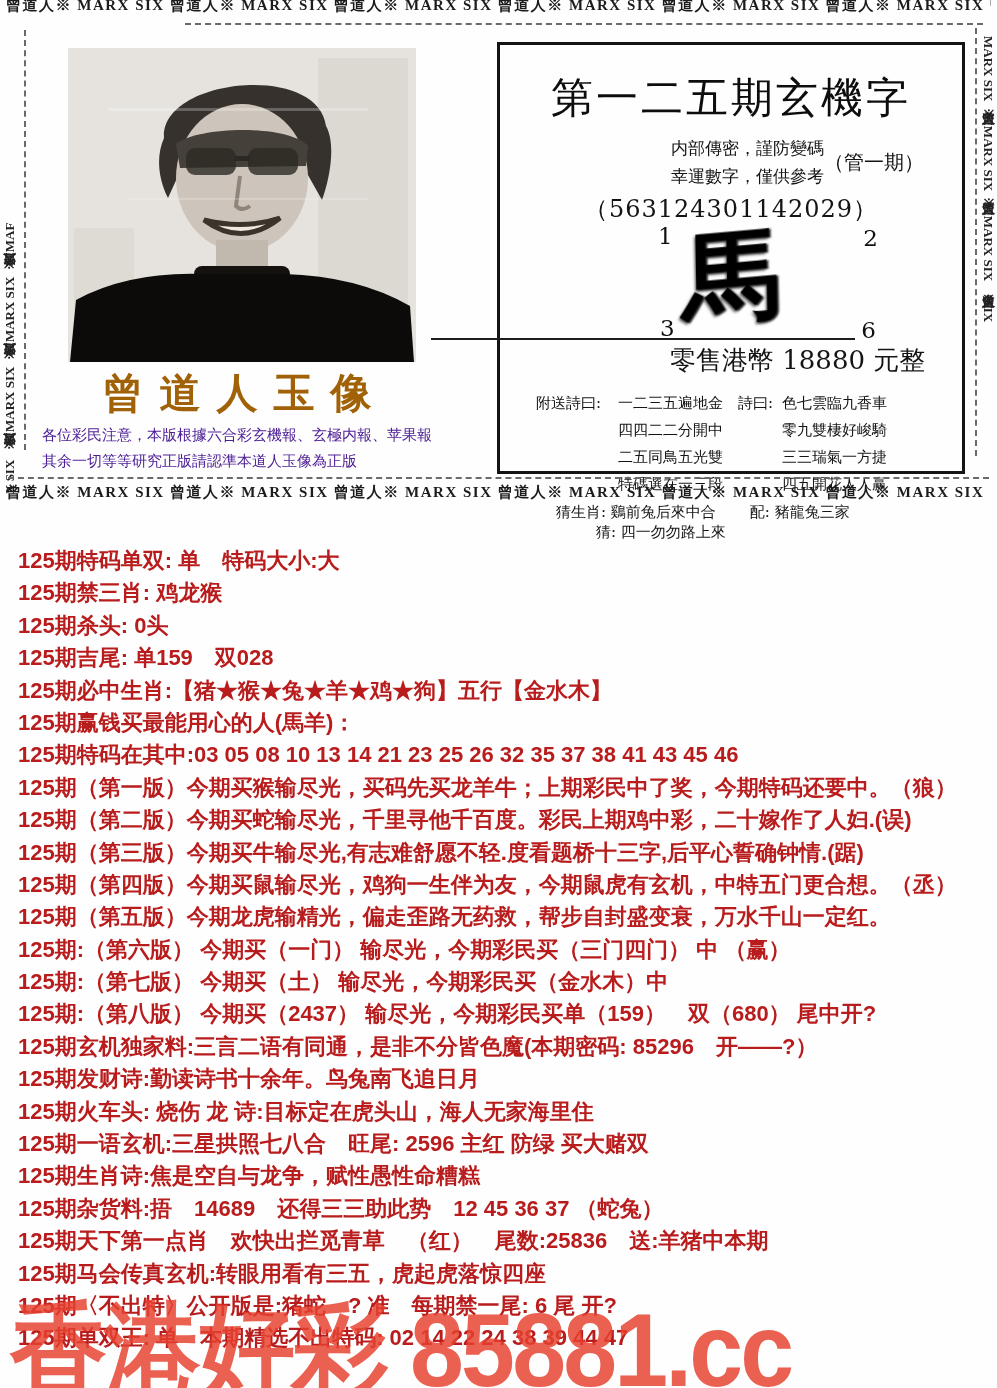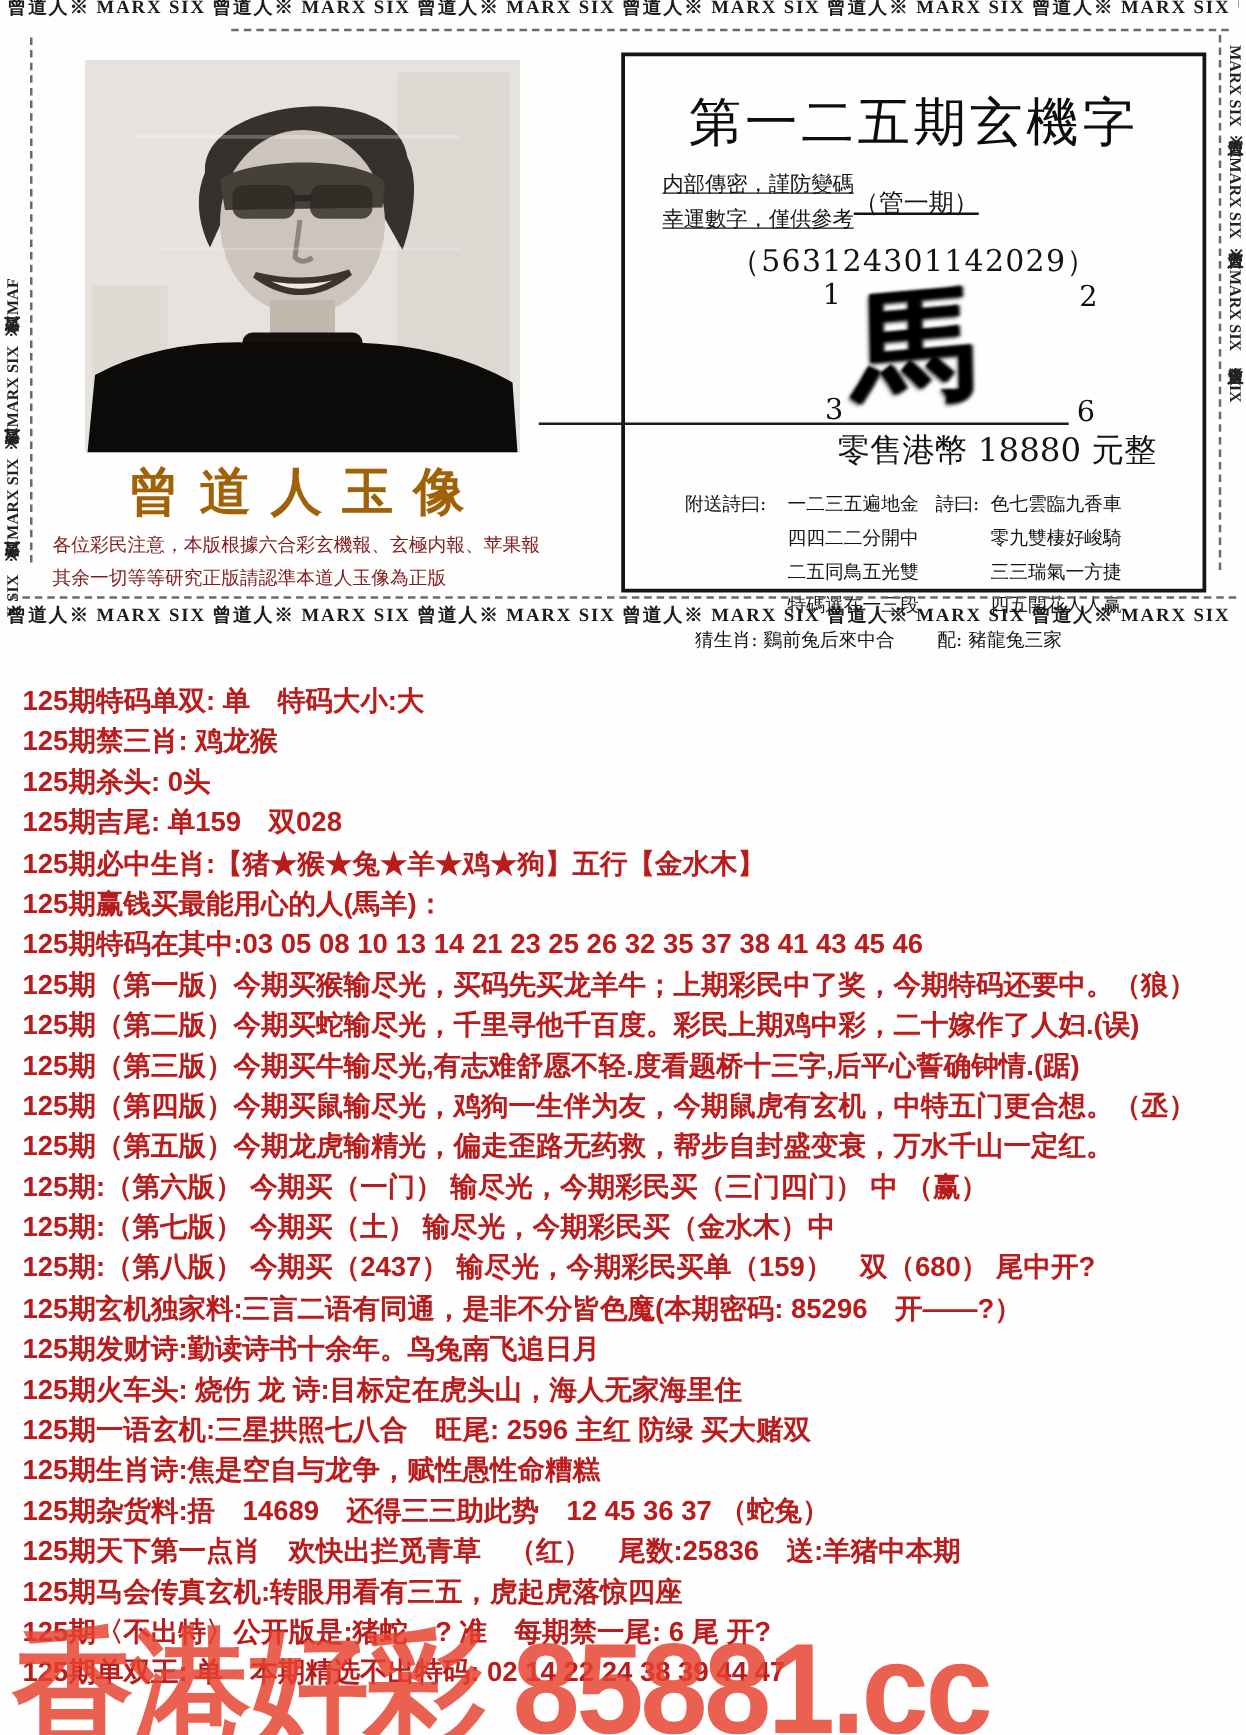--- a/index.html
+++ b/index.html
@@ -32,50 +32,50 @@
   
   .photo { position:absolute; left:68px; top:48px; width:348px; height:314px; background:#e7e4df; }
   .photo svg { display:block; }
   .photo-caption {
     position:absolute; left:60px; top:366px; width:370px; text-align:center;
     font-family:"DejaVu Serif", serif; font-weight:bold; font-size:41px; letter-spacing:16px;
     color:#a16207; white-space:nowrap;
   }
   .notes {
     position:absolute; left:42px; top:424px; width:450px;
-    font-family:Liberation Serif, serif; font-size:15px; line-height:1.75; color:#7f1d1d;
+    font-family:Liberation Mono, monospace; font-size:15px; line-height:1.75; color:#4c1d95;
   }
 
   
   .panel {
     position:absolute; left:497px; top:42px; width:462px; height:426px;
     border:3px solid #141414; font-family:"DejaVu Serif", serif;
   }
   .panel-title {
     margin-top:25px; text-align:center; font-size:42px; font-weight:normal;
     letter-spacing:3px; white-space:nowrap; color:#0d0d0d;
   }
-  .panel-subrow { display:flex; justify-content:flex-start; align-items:center; padding:8px 38px 0 30px;text-decoration:underline; }
+  .panel-subrow { display:flex; justify-content:flex-end; align-items:center; padding:8px 38px 0 30px; }
   .secrecy div { font-size:17px; line-height:1.65; }
   .issue-scope { font-size:20px; }
   .lucky-code { text-align:center; font-size:24px; letter-spacing:1px; margin-top:3px; }
   .horse-zone { position:relative; height:116px; }
   .horse-char {
     position:absolute; left:50%; top:48%; transform:translate(-50%,-52%) rotate(-5deg) skewX(-4deg);
     font-size:98px; font-weight:bold; color:#000; filter:blur(0.7px);
     text-shadow:2px 1px 2px #222, -1px 2px 3px #444;
   }
   .corner-num { position:absolute; font-size:23px; color:#111; }
   .cn-tl { left:158px; top:-2px; }
   .cn-tr { right:84px; top:0px; }
   .cn-bl { left:160px; bottom:0px; }
   .cn-br { right:86px; bottom:-2px; }
   .price-line { margin:2px 0 0 170px; font-size:26px; white-space:nowrap; }
   .stray-line { position:absolute; left:-69px; top:293px; width:424px; height:2px; background:#1d1d1d; }
-  .poem-wrap { display:flex; margin-top:12px; font-size:15px; line-height:1.8;padding-left:12px; }
+  .poem-wrap { display:flex; margin-top:12px; font-size:15px; line-height:1.8; }
   .poem-col { position:relative; }
   .poem-col .plabel { position:absolute; top:0; }
   .poem-col ul { margin:0; padding:0; list-style:none; }
   .poem-left { width:238px; }
   .poem-left .plabel { left:36px; }
   .poem-left ul { padding-left:118px; }
   .poem-right { width:215px; }
   .poem-right .plabel { left:0px; }
   .poem-right ul { padding-left:44px; }
   .guess-row1 { display:flex; margin-top:5px; padding-left:56px; gap:34px; font-size:15px; white-space:nowrap; }
@@ -178,20 +178,21 @@
             <li>零九雙棲好峻騎</li>
             <li>三三瑞氣一方捷</li>
             <li>四五開花人人赢</li>
           </ul>
       </div>
     </div>
     <div class="guess-row1">
       <span>猜生肖: 鷄前兔后來中合</span>
       <span>配: 豬龍兔三家</span>
     </div>
+    <div class="guess-row2">猜: 四一勿勿路上來</div>
   </div>
 
   <div class="dashline dash-bottom"></div>
   <div class="border-row bottom">曾道人※ MARX SIX 曾道人※ MARX SIX 曾道人※ MARX SIX 曾道人※ MARX SIX 曾道人※ MARX SIX 曾道人※ MARX SIX</div>
 
   <div class="body-lines">
       <div class="line">125期特码单双: 单　特码大小:大</div>
       <div class="line">125期禁三肖: 鸡龙猴</div>
       <div class="line">125期杀头: 0头</div>
       <div class="line">125期吉尾: 单159　双028</div>

